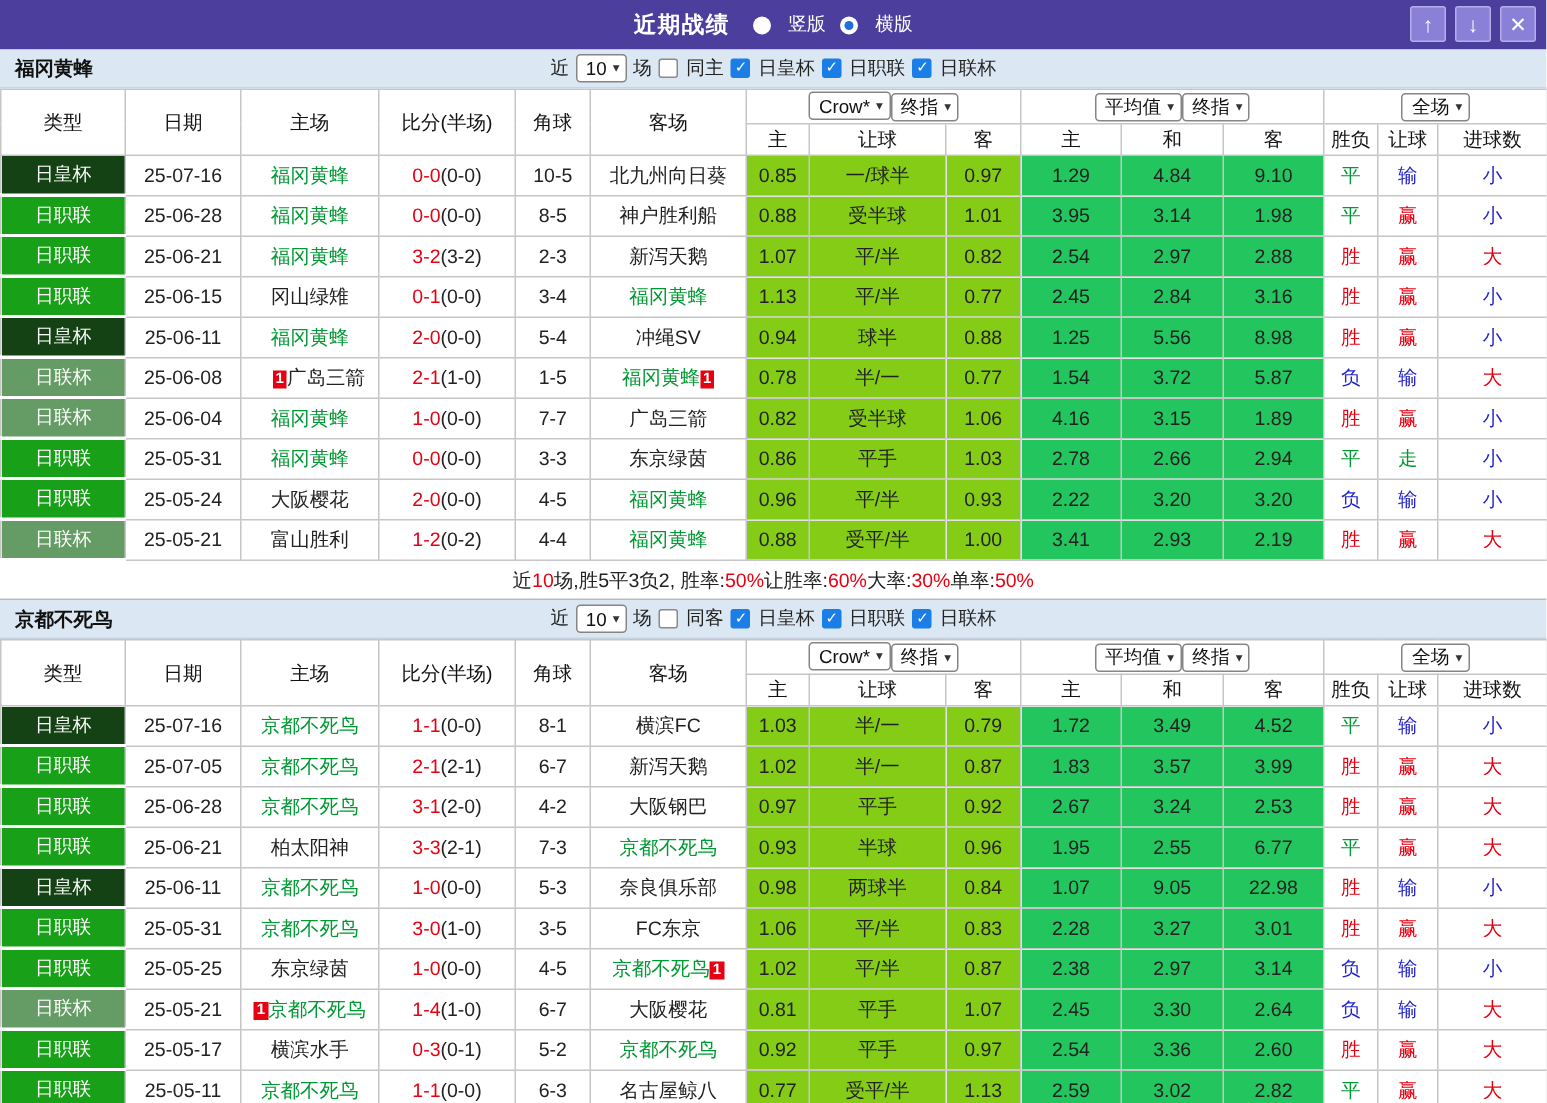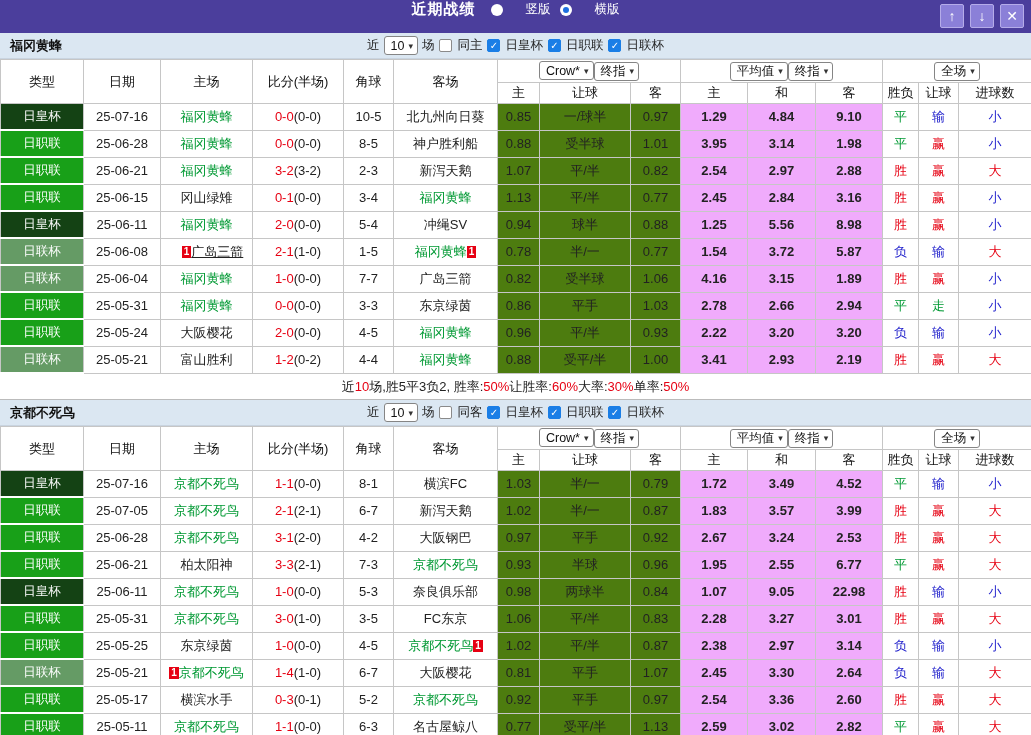--- a/index.html
+++ b/index.html
@@ -1,23 +1,23 @@
 <!DOCTYPE html>
 <html><head>
 <meta charset="utf-8">
 <style>
   html,body{margin:0;padding:0;background:#fff;}
   body{width:1031px;font-family:"Liberation Sans","DejaVu Sans",sans-serif;font-size:13px;color:#222;}
   .app{width:1031px;}
 
   
-  .titlebar{height:33px;background:#4b3e9c;position:relative;display:flex;align-items:flex-start;justify-content:center;}
+  .titlebar{height:33px;background:#4b3e9c;position:relative;display:flex;align-items:center;justify-content:center;}
   .title-center{display:flex;align-items:center;gap:9px;color:#fff;}
   .page-title{font-weight:bold;font-size:15px;letter-spacing:1px;margin-right:6px;}
-  .radio-group{display:flex;align-items:center;gap:23px;font-size:12.5px;cursor:default;font-family:Liberation Serif, serif;}
+  .radio-group{display:flex;align-items:center;gap:12px;font-size:12.5px;cursor:default;font-family:Liberation Serif, serif;}
   .radio{width:12px;height:12px;border-radius:50%;background:#fff;display:inline-flex;align-items:center;justify-content:center;}
   .radio.on::after{content:"";width:6px;height:6px;border-radius:50%;background:#1d6fe0;}
   .titlebar-buttons{position:absolute;right:7px;top:4px;display:flex;gap:6px;}
   .tb-btn{width:24px;height:24px;background:#8b80d8;border:1px solid #b5ace9;border-radius:2px;color:#fff;font-weight:bold;font-size:14px;display:flex;align-items:center;justify-content:center;cursor:pointer;box-sizing:border-box;}
 
   
   .sec-head{height:25px;background:#dbe7f2;position:relative;display:flex;align-items:center;justify-content:center;border-bottom:1px solid #c9d4e0;}
   .team-name{position:absolute;left:10px;font-weight:bold;color:#111;}
   .filters{display:flex;align-items:center;gap:3px;font-size:12.5px;color:#222;}
   .filters .lbl{margin:0 1px;}
@@ -30,29 +30,29 @@
   .cbx{width:13px;height:13px;border:1px solid #8a8a8a;background:#fff;border-radius:2px;display:inline-flex;align-items:center;justify-content:center;box-sizing:border-box;cursor:pointer;margin:0 1px;}
   .cbx.on{background:#1a7ee6;border-color:#1a7ee6;}
   .cbx .ck{color:#fff;font-size:10px;line-height:1;font-weight:bold;}
 
   
   table{border-collapse:collapse;table-layout:fixed;width:1031px;}
   th,td{border:1px solid #c6c6c6;text-align:center;padding:0;overflow:hidden;white-space:nowrap;}
   thead th{height:20px;font-weight:normal;background:#fff;font-size:13px;color:#111;}
   thead .grp{padding:1px 0;}
   tbody td{height:25px;font-size:13px;background:#fff;}
-  td.warm{background:#4d7c0f;}
-  td.cool{background:#f0abfc;font-weight:bold;}
+  td.warm{background:#84cc16;}
+  td.cool{background:#22c55e;}
   td.typ{color:#fff;font-size:12.5px;border-bottom:2px solid #fff;border-top:0;}
   td.typ.royal{background:#144214;}
   td.typ.jl{background:#18a018;}
   td.typ.lc{background:#659b65;}
   td.team{cursor:pointer;}
   td.team.g{color:#009933;}
-  .u{text-decoration:underline;margin-left:12px;}
+  .u{margin-left:12px;}
   .b1{display:inline-block;background:#e60012;color:#fff;font-size:10px;font-weight:bold;line-height:12px;padding:0 2px;vertical-align:1px;}
   .sc-red{color:#e60012;}
   .t-r{color:#e60012;}
   .t-b{color:#2222cc;}
   .t-g{color:#009933;}
 
   
   .summary{height:25px;display:flex;align-items:center;justify-content:center;border-bottom:1px solid #bbb;background:#fff;font-size:13px;color:#222;}
   .summary .red{color:#e60012;}
 </style>

